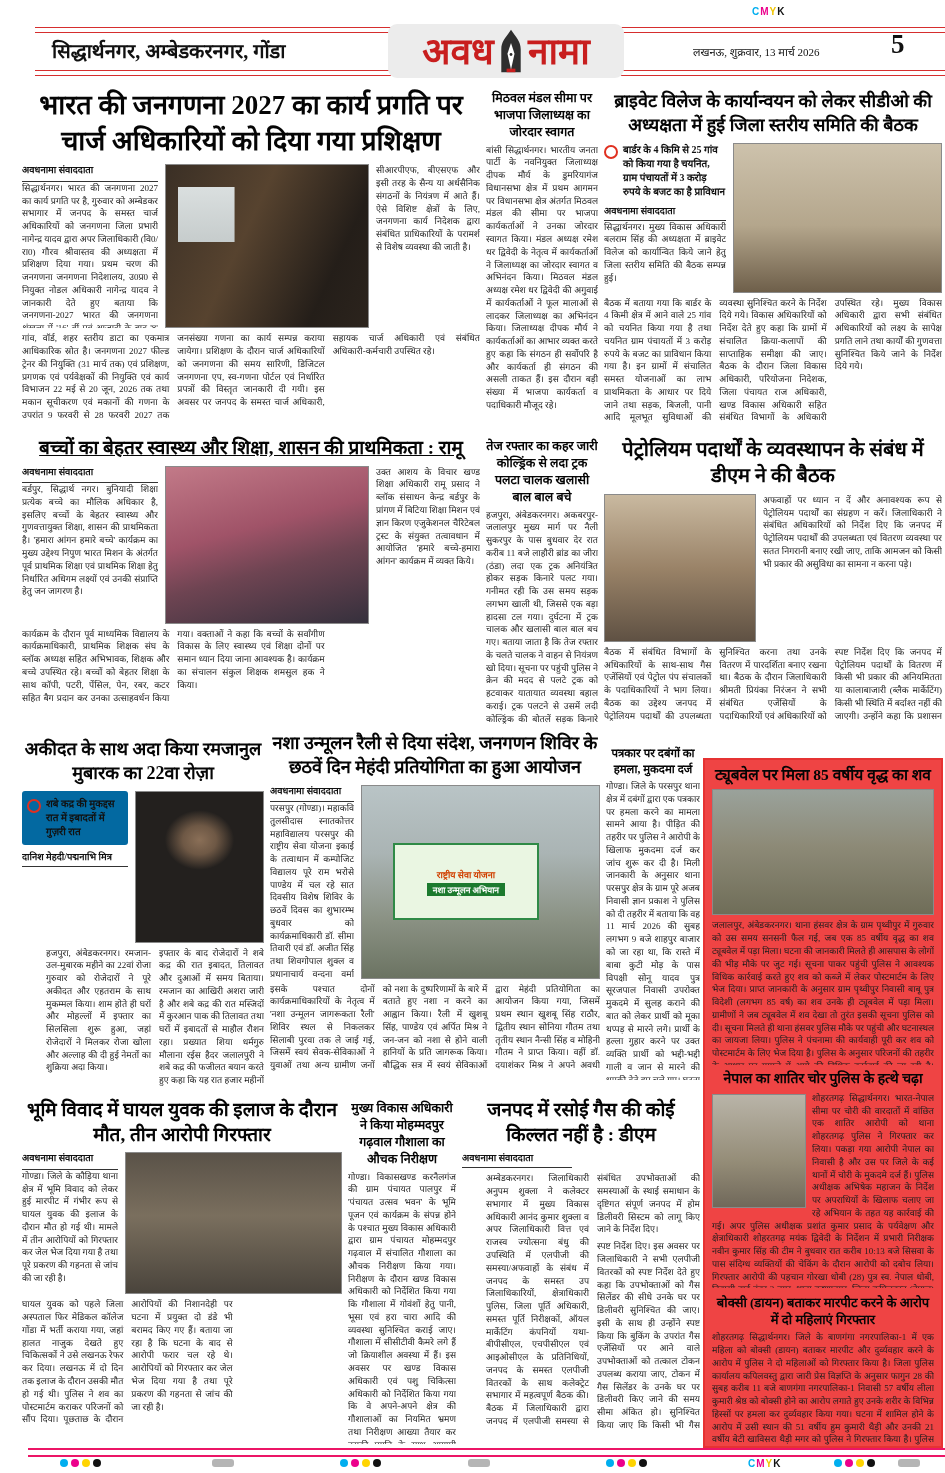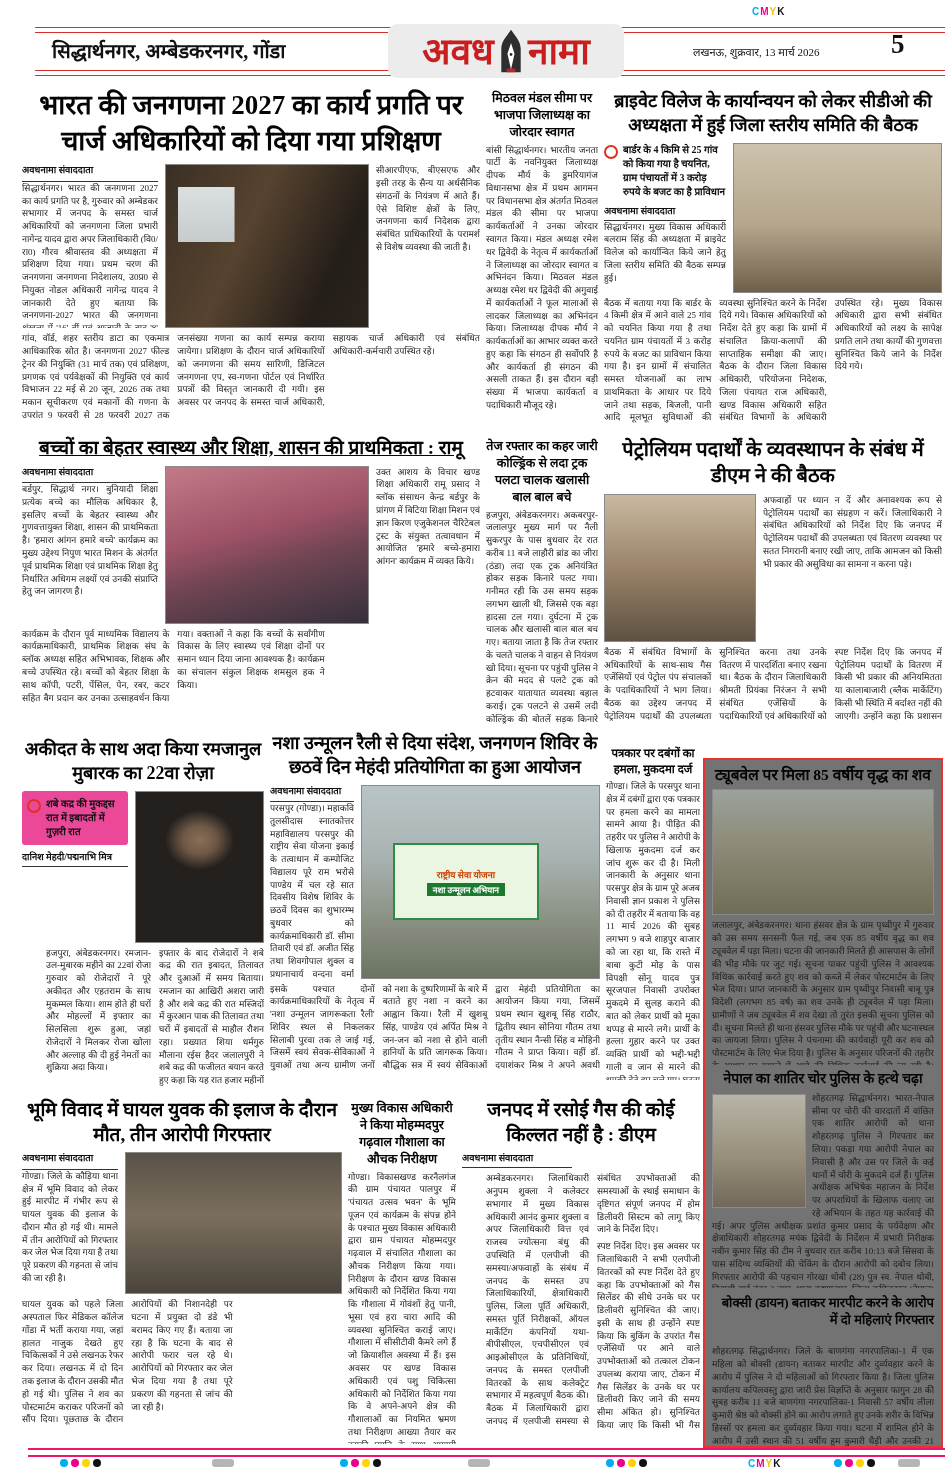--- a/index.html
+++ b/index.html
@@ -13,21 +13,21 @@
   .h-xs{font-size:11.5px;line-height:1.35;font-weight:bold;text-align:center;margin:0 0 3px 0;color:#050505;}
   .body-txt{font-size:9px;line-height:1.42;text-align:justify;color:#1c1c1c;}
   .body-txt p{margin:0 0 4px 0;}
   .row{display:flex;gap:7px;margin-top:5px;}
   .colbox{overflow:hidden;}
   .cols2{column-count:2;column-gap:8px;column-fill:auto;overflow:hidden;margin-top:4px;margin-left:24px;}
   .cols3{column-count:3;column-gap:8px;column-fill:auto;overflow:hidden;margin-top:4px;}
   .byline{font-size:9.5px;font-weight:bold;border-bottom:1px solid #333;padding-bottom:3px;color:#111;}
   .bullet{display:flex;gap:5px;align-items:flex-start;font-size:10px;font-weight:bold;line-height:1.4;margin-bottom:5px;}
   .ring{flex:0 0 auto;width:10px;height:10px;border:2.5px solid #e03020;border-radius:50%;margin-top:2px;}
-  .bullet.tint{background:#ec4899;padding:6px 5px;border-radius:3px;}
+  .bullet.tint{background:#0369a1;padding:6px 5px;border-radius:3px;}
   .photo{position:relative;border:1px solid #8a8a8a;flex:1;}
   .ph-census{background:linear-gradient(#dadfdf,#c6cccc) no-repeat 8% 20%/28% 34%,linear-gradient(115deg,#3a2f25,#57432f 40%,#241e19 78%,#2c241d);}
   .ph-cdo{background:linear-gradient(180deg,#cdc2ac 0%,#b4a68c 55%,#6e5f4a 100%);}
   .ph-children{background:linear-gradient(165deg,#c27a88 0%,#a05368 40%,#6e4452 62%,#35303c 100%);}
   .ph-petro{background:linear-gradient(180deg,#c9b9a0 0%,#9a8368 50%,#5f5143 100%);}
   .ph-ramzan{background:radial-gradient(ellipse 44% 32% at 50% 32%,#8a6f57 0%,#6e5845 30%,#23201e 62%),linear-gradient(#9a9a9a,#6f6f6f);}
   .ph-nss{background:linear-gradient(180deg,#b9c4c6 0%,#aab4b4 35%,#8a9183 70%,#6b7362 100%);}
   .ph-tube{background:linear-gradient(180deg,#9aa29b 0%,#8d8a77 45%,#6f6d58 100%);}
   .ph-nepal{background:linear-gradient(180deg,#b9b4a8 0%,#948c77 60%,#70685a 100%);}
   .ph-land{background:linear-gradient(180deg,#5a5248 0%,#7a6f5e 45%,#4a443c 100%);}
@@ -36,21 +36,21 @@
   .nss-banner .l1{color:#d04000;font-weight:bold;font-size:9px;}
   .nss-banner .l2{background:#1c7a2e;color:#fff;font-weight:bold;font-size:8.5px;padding:1px 6px;}
   .mast-rule{position:absolute;left:35px;right:35px;height:4px;border-top:1.5px solid #d62e2e;border-bottom:1.5px solid #d62e2e;}
   .logo-box{position:absolute;left:388px;top:24px;width:236px;height:54px;background:#ececec;border-radius:9px;
       display:flex;align-items:center;justify-content:center;gap:2px;z-index:3;}
   .logo-txt{color:#c81e1e;font-weight:bold;font-size:37px;line-height:1;}
   .edition{position:absolute;left:52px;top:37px;font-size:20px;font-weight:bold;z-index:3;}
   .dateline{position:absolute;left:693px;top:44px;font-size:11px;font-weight:normal;z-index:3;}
   .pagenum{position:absolute;left:891px;top:29px;font-size:27px;font-weight:bold;z-index:3;}
   .crime-box{position:absolute;left:703px;top:758px;width:240px;height:690px;border:2px solid #e63232;
-      padding:5px 7px;box-sizing:border-box;overflow:hidden;background:#737373;}
+      padding:5px 7px;box-sizing:border-box;overflow:hidden;background:#ef4444;}
   .bot-rule{position:absolute;left:28px;right:28px;top:1448px;height:5px;border-top:2px solid #ec1566;border-bottom:2px solid #ec1566;}
   .cmyk-label{position:absolute;font-size:10px;font-weight:bold;letter-spacing:1px;font-family:"Liberation Sans",sans-serif;}
   .dots{position:absolute;top:1459px;display:flex;gap:3px;}
   .dots span{width:8px;height:8px;border-radius:50%;display:inline-block;}
   .regbar{position:absolute;top:1459px;width:22px;height:8px;background:#b5b5b5;border-radius:3px;}
   .fl-photo{float:left;width:92px;height:112px;margin:2px 6px 2px 0;}
 </style>
 </head>
 <body>
 
@@ -205,21 +205,21 @@
     <h3 class="h-md" style="font-size:15.5px;margin-bottom:4px;">ट्यूबवेल पर मिला 85 वर्षीय वृद्ध का शव</h3>
     <div class="photo ph-tube" style="height:124px;margin-bottom:4px;flex:none;"></div>
     <div class="colbox body-txt" style="height:146px;">
       <p>जलालपुर, अंबेडकरनगर। थाना हंसवर क्षेत्र के ग्राम पृथ्वीपुर में गुरुवार को उस समय सनसनी फैल गई, जब एक 85 वर्षीय वृद्ध का शव ट्यूबवेल में पड़ा मिला। घटना की जानकारी मिलते ही आसपास के लोगों की भीड़ मौके पर जुट गई। सूचना पाकर पहुंची पुलिस ने आवश्यक विधिक कार्रवाई करते हुए शव को कब्जे में लेकर पोस्टमार्टम के लिए भेज दिया। प्राप्त जानकारी के अनुसार ग्राम पृथ्वीपुर निवासी बाबू पुत्र विदेशी (लगभग 85 वर्ष) का शव उनके ही ट्यूबवेल में पड़ा मिला। ग्रामीणों ने जब ट्यूबवेल में शव देखा तो तुरंत इसकी सूचना पुलिस को दी। सूचना मिलते ही थाना हंसवर पुलिस मौके पर पहुंची और घटनास्थल का जायजा लिया। पुलिस ने पंचनामा की कार्यवाही पूरी कर शव को पोस्टमार्टम के लिए भेज दिया है। पुलिस के अनुसार परिजनों की तहरीर के आधार पर मामले में आगे की विधिक कार्रवाई की जा रही है। फिलहाल पुलिस पूरे प्रकरण की जांच में जुटी हुई है। पोस्टमार्टम रिपोर्ट आने के बाद ही वृद्ध की मौत के वास्तविक कारणों का खुलासा हो सकेगा।</p>
     </div>
     <h3 class="h-md" style="font-size:14px;margin:5px 0 3px 0;">नेपाल का शातिर चोर पुलिस के हत्थे चढ़ा</h3>
     <div class="colbox body-txt" style="height:196px;">
       <div class="photo ph-nepal fl-photo"></div>
       <p>शोहरतगढ़ सिद्धार्थनगर। भारत-नेपाल सीमा पर चोरी की वारदातों में वांछित एक शातिर आरोपी को थाना शोहरतगढ़ पुलिस ने गिरफ्तार कर लिया। पकड़ा गया आरोपी नेपाल का निवासी है और उस पर जिले के कई थानों में चोरी के मुकदमे दर्ज हैं। पुलिस अधीक्षक अभिषेक महाजन के निर्देश पर अपराधियों के खिलाफ चलाए जा रहे अभियान के तहत यह कार्रवाई की गई। अपर पुलिस अधीक्षक प्रशांत कुमार प्रसाद के पर्यवेक्षण और क्षेत्राधिकारी शोहरतगढ़ मयंक द्विवेदी के निर्देशन में प्रभारी निरीक्षक नवीन कुमार सिंह की टीम ने बुधवार रात करीब 10:13 बजे सिसवा के पास संदिग्ध व्यक्तियों की चेकिंग के दौरान आरोपी को दबोच लिया। गिरफ्तार आरोपी की पहचान गोरखा धोबी (28) पुत्र स्व. नेपाल धोबी, निवासी वार्ड नंबर 2 नगर, थाना कृष्णानगर, जिला कपिलवस्तु (नेपाल) के रूप में हुई है। वह मु0अ0सं0 37/26 धारा 303(2), 317(2) बीएनएस में वांछित चल रहा था। उस पर शोहरतगढ़, सिद्धार्थनगर और केवटलिया थानों में चोरी के कई मुकदमे दर्ज हैं। गिरफ्तारी के बाद पुलिस ने कार्रवाई कर उसे न्यायालय भेज दिया।</p>
     </div>
-    <h3 class="h-md" style="font-size:13px;margin:6px 0 17px 0;text-align:right;">बोक्सी (डायन) बताकर मारपीट करने के आरोप में दो महिलाएं गिरफ्तार</h3>
+    <h3 class="h-md" style="font-size:13px;margin:6px 0 3px 0;">बोक्सी (डायन) बताकर मारपीट करने के आरोप में दो महिलाएं गिरफ्तार</h3>
     <div class="colbox body-txt" style="height:122px;">
       <p>शोहरतगढ़ सिद्धार्थनगर। जिले के बाणगंगा नगरपालिका-1 में एक महिला को बोक्सी (डायन) बताकर मारपीट और दुर्व्यवहार करने के आरोप में पुलिस ने दो महिलाओं को गिरफ्तार किया है। जिला पुलिस कार्यालय कपिलवस्तु द्वारा जारी प्रेस विज्ञप्ति के अनुसार फागुन 28 की सुबह करीब 11 बजे बाणगंगा नगरपालिका-1 निवासी 57 वर्षीय लीला कुमारी श्रेष्ठ को बोक्सी होने का आरोप लगाते हुए उनके शरीर के विभिन्न हिस्सों पर हमला कर दुर्व्यवहार किया गया। घटना में शामिल होने के आरोप में उसी स्थान की 51 वर्षीय हुम कुमारी थैड़ी और उनकी 21 वर्षीय बेटी खाविसरा थैड़ी मगर को पुलिस ने गिरफ्तार किया है। पुलिस के अनुसार पीड़िता की शिकायत के आधार पर बोक्सी प्रथा संबंधी कसूर में मामला दर्ज किया गया है। कपिलवस्तु जिला अदालत से 7 दिन की मियाद लेकर मामले की आगे जांच की जा रही है।</p>
     </div>
   </aside>
 
   <section class="sec" style="left:22px;top:1098px;width:320px;height:346px;">
     <h2 class="h-lg" style="font-size:19px;">भूमि विवाद में घायल युवक की इलाज के दौरान मौत, तीन आरोपी गिरफ्तार</h2>
     <div class="row" style="height:142px;">
       <div class="colbox body-txt" style="width:96px;">
         <div class="byline">अवधनामा संवाददाता</div>

